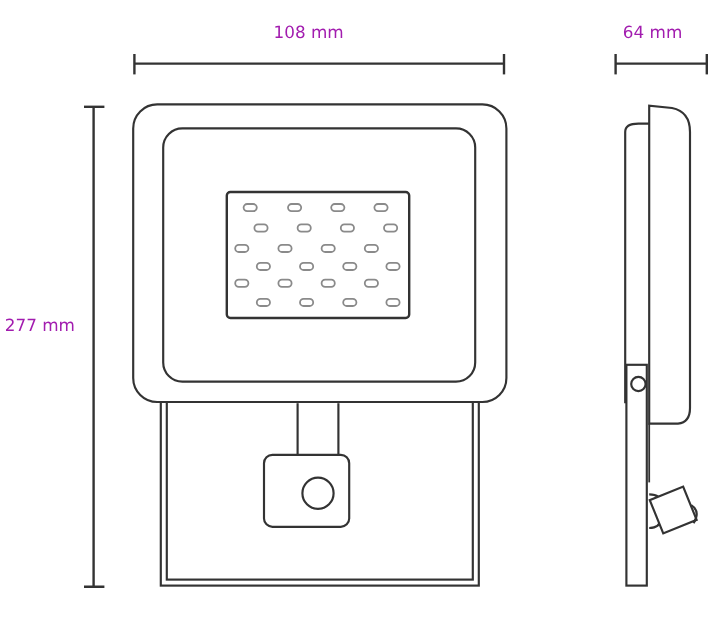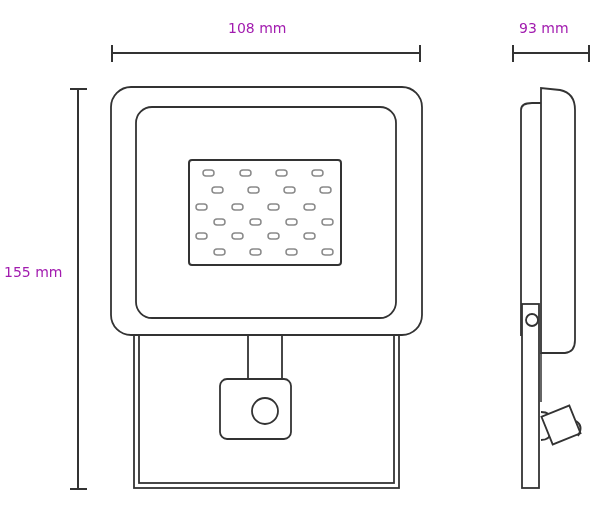--- a/index.html
+++ b/index.html
@@ -97,14 +97,14 @@
 
     <g>
       <path d="M541 412 Q551 412 551 420 L551 432 Q550 440 541 440"></path>
       <rect x="546" y="410" width="30" height="30" transform="rotate(-22 561 425)" fill="#fff"></rect>
       <path d="M576 421 Q584 426 578 436"></path>
     </g>
   </g>
 </svg>
 
 <div class="label" id="lbl-width">108 mm</div>
-<div class="label" id="lbl-depth">93 mm</div>
-<div class="label" id="lbl-height">155 mm</div>
+<div class="label" id="lbl-depth">64 mm</div>
+<div class="label" id="lbl-height">277 mm</div>
 
 </body></html>

